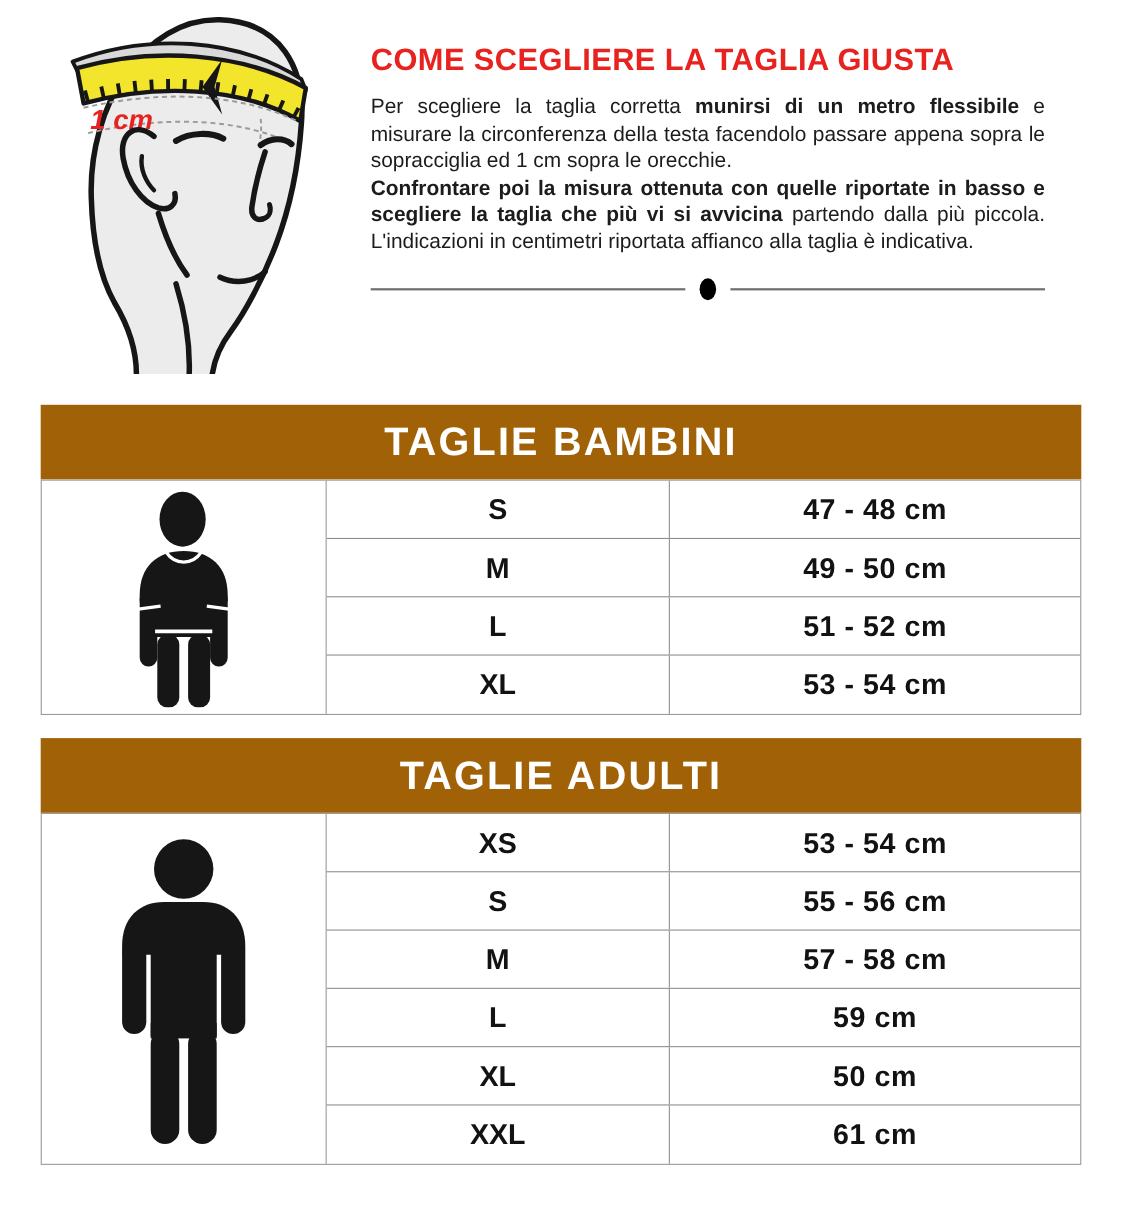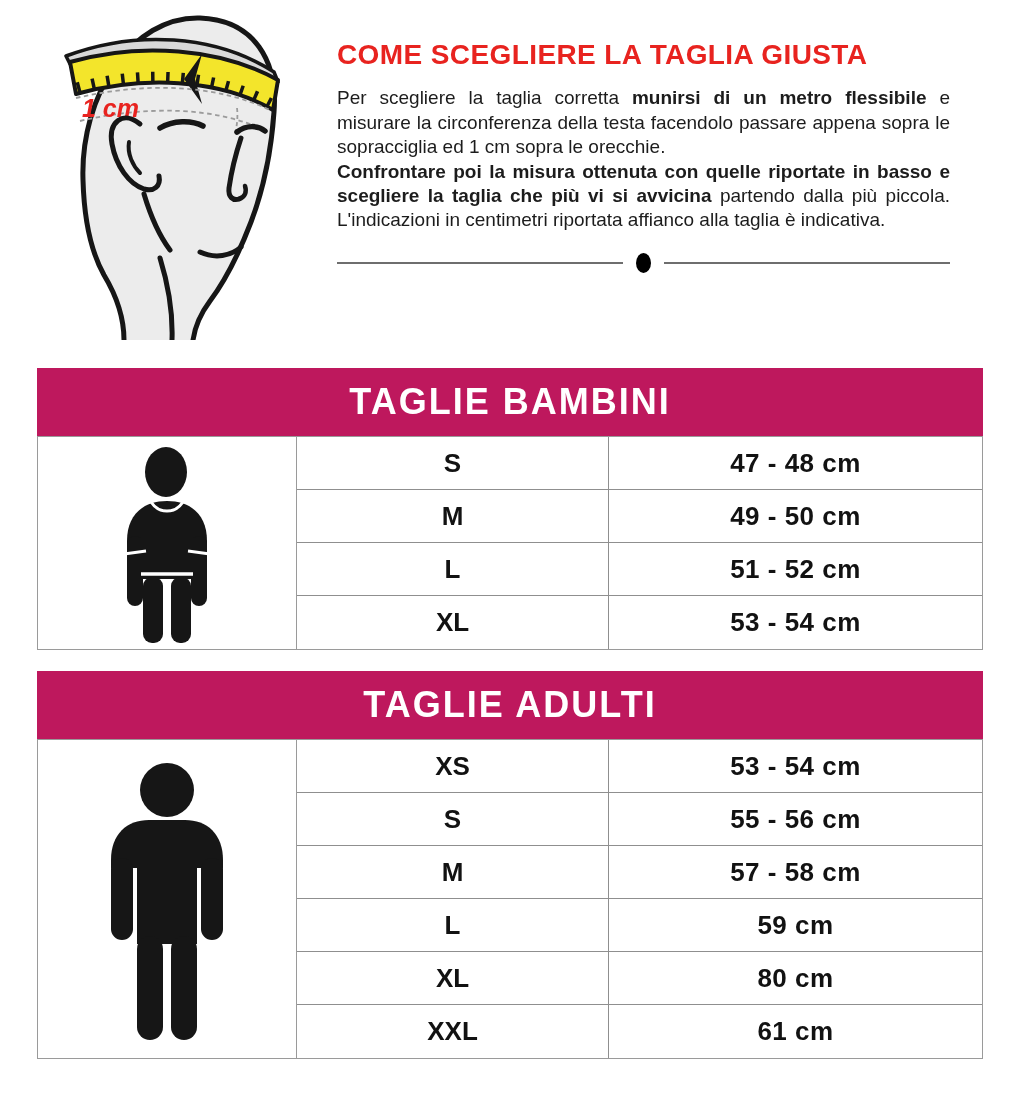--- a/index.html
+++ b/index.html
@@ -19,21 +19,21 @@
     text-align:justify; color:#1c1c1c;
   }
   .intro p b { font-weight:700; }
   .divider { margin-top:20px; display:flex; align-items:center; gap:13px; }
   .divider .line { flex:1; height:0; border-top:2px solid #6e6e6e; }
   .divider .dot { width:15px; height:20px; background:#000; border-radius:50%; }
 
   .tables { position:absolute; left:37px; top:368px; width:946px; }
   .size-table + .size-table { margin-top:21px; }
   .thead {
-    height:68px; background:#be185d; color:#ffffff;
+    height:68px; background:#a16207; color:#ffffff;
     display:flex; align-items:center; justify-content:center;
     font-size:36px; font-weight:700; letter-spacing:2px;
   }
   .tbody { display:flex; border:1px solid #9a9a9a; background:#fff; }
   .icon-cell {
     width:259px; border-right:1px solid #9a9a9a;
     display:flex; align-items:center; justify-content:center;
   }
   .rows { flex:1; display:flex; flex-direction:column; }
   .trow { display:flex; height:53px; border-bottom:1px solid #8f8f8f; }
@@ -173,21 +173,21 @@
           <div class="trow">
             <div class="cell size">M</div>
             <div class="cell range">57 - 58 cm</div>
           </div>
           <div class="trow">
             <div class="cell size">L</div>
             <div class="cell range">59 cm</div>
           </div>
           <div class="trow">
             <div class="cell size">XL</div>
-            <div class="cell range">80 cm</div>
+            <div class="cell range">50 cm</div>
           </div>
           <div class="trow">
             <div class="cell size">XXL</div>
             <div class="cell range">61 cm</div>
           </div>
         </div>
     </div>
   </section>
 
 </div>

